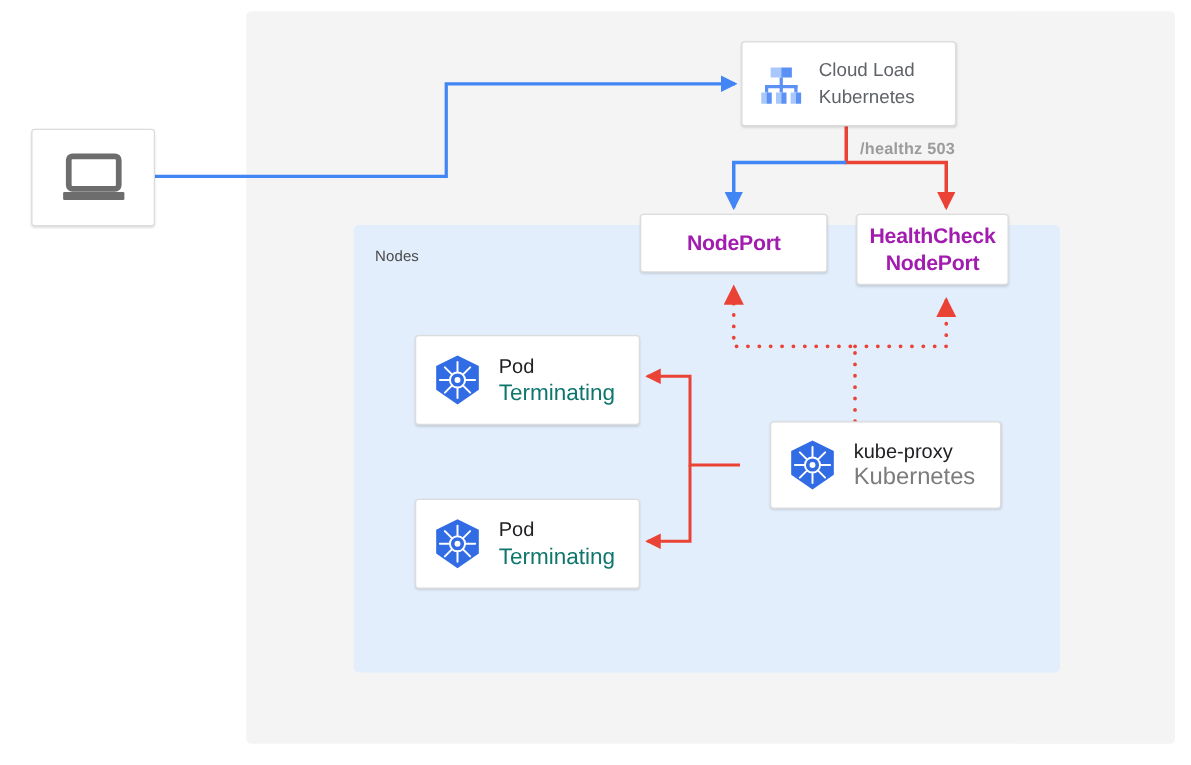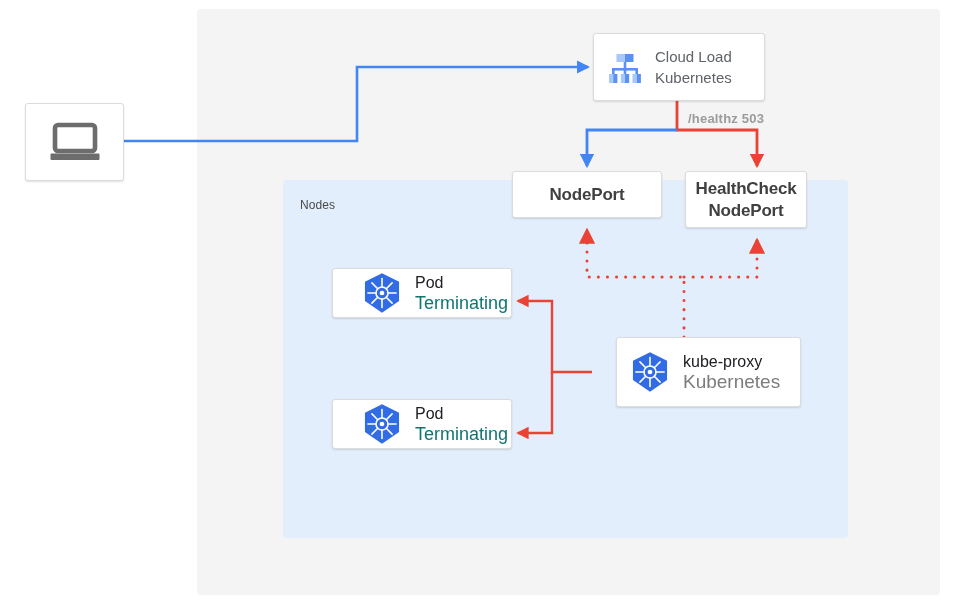--- a/index.html
+++ b/index.html
@@ -103,31 +103,31 @@
     left: 685px;
     top: 171px;
     width: 122px;
     height: 57px;
     justify-content: center;
     text-align: center;
   }
   .np-label {
     font-size: 17px;
     font-weight: bold;
-    color: #404040;
+    color: #a21caf;
     letter-spacing: -0.2px;
     line-height: 22px;
   }
 
   
   .pod-card {
     left: 332px;
     width: 180px;
-    height: 50px;
-    padding-left: 28px;
+    height: 72px;
+    padding-left: 12px;
     gap: 12px;
   }
   .pod-card.pod-1 { top: 268px; }
   .pod-card.pod-2 { top: 399px; }
   .k8s-icon { width: 42px; height: 42px; display:block; flex: 0 0 auto; }
   .pod-text { display: flex; flex-direction: column; }
   .pod-title {
     font-size: 16px;
     color: #202124;
     line-height: 20px;

